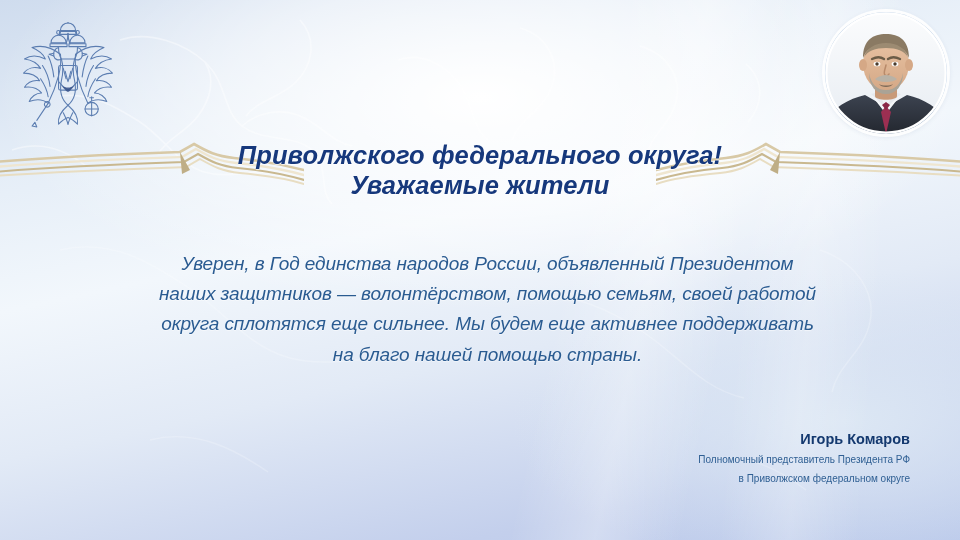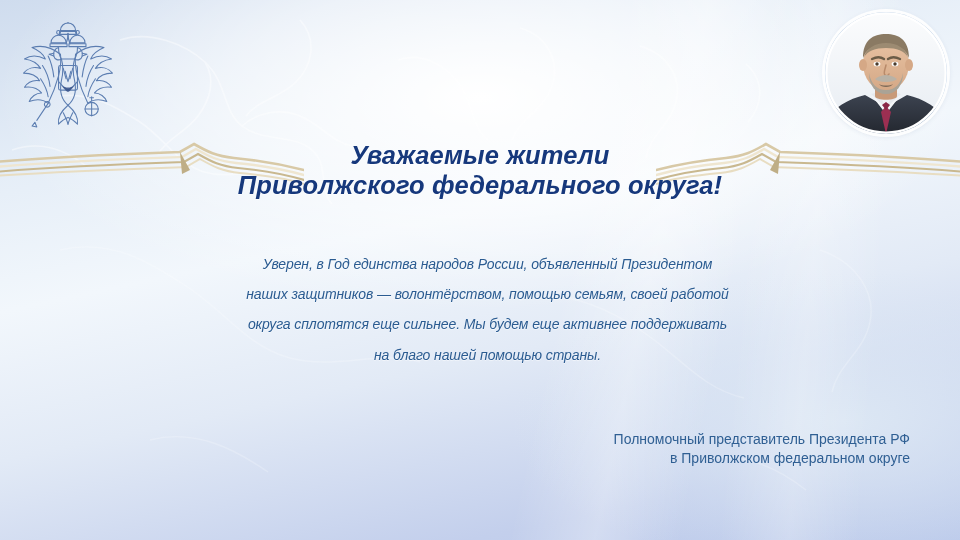--- a/index.html
+++ b/index.html
@@ -95,21 +95,21 @@
 
   
   .message {
     position: absolute;
     left: 0;
     right: 0;
     top: 249px;
     text-align: center;
     color: #2a5b91;
     font-style: italic;
-    font-size: 14px;
+    font-size: 19px;
     line-height: 30.2px;
     letter-spacing: -0.1px;
     text-shadow: 0 1px 1px rgba(255,255,255,0.6);
     padding-left: 15px;
   }
   .message .msg-line { display: block; white-space: nowrap; }
 
   
   .signature {
     position: absolute;
@@ -121,21 +121,21 @@
   .sig-name {
     display: block;
     font-weight: bold;
     font-size: 14.5px;
     line-height: 19px;
     color: #14396f;
     margin-bottom: 2px;
   }
   .sig-role {
     display: block;
-    font-size: 14px;
+    font-size: 10px;
     line-height: 18.5px;
     color: #2f5f93;
   }
 </style>
 </head>
 <body>
 
 <div id="poster">
 
   <div class="bg-map">
@@ -305,29 +305,30 @@
         <path d="M0,22 C70,16 130,14 186,12 L200,4 C214,12 222,16 240,18 C262,20 286,24 310,30" stroke="#d8c9a6" stroke-width="2.6"></path>
         <path d="M0,27 C70,21 130,19 188,17 L202,9 C216,17 224,21 242,23 C264,25 288,29 310,35" stroke="#efe6d0" stroke-width="2.4"></path>
         <path d="M0,32 C70,26 130,24 190,22 L204,14 C218,22 226,26 244,28 C266,30 290,34 310,40" stroke="#c9b88f" stroke-width="2.2"></path>
         <path d="M0,36 C70,31 132,29 192,27 L206,19 C220,27 228,31 246,33 C268,35 292,38 310,44" stroke="#e8ddc2" stroke-width="2.0"></path>
         <path d="M186,12 L188,34 L196,30 Z" stroke="none" fill="#bfae86"></path>
       </g>
     </svg>
   </div>
 
   <div class="headline">
+    <span class="hl-line">Приволжского федерального округа!</span>
     <span class="hl-line">Уважаемые жители</span>
-    <span class="hl-line">Приволжского федерального округа!</span>
   </div>
 
   <div class="message">
     <span class="msg-line">Уверен, в Год единства народов России, объявленный Президентом</span>
     <span class="msg-line">наших защитников — волонтёрством, помощью семьям, своей работой</span>
     <span class="msg-line">округа сплотятся еще сильнее. Мы будем еще активнее поддерживать</span>
     <span class="msg-line">на благо нашей помощью страны.</span>
   </div>
 
   <div class="signature">
+    <span class="sig-name">Игорь Комаров</span>
     <span class="sig-role">Полномочный представитель Президента РФ</span>
     <span class="sig-role">в Приволжском федеральном округе</span>
   </div>
 
 </div>
 
 </body></html>

